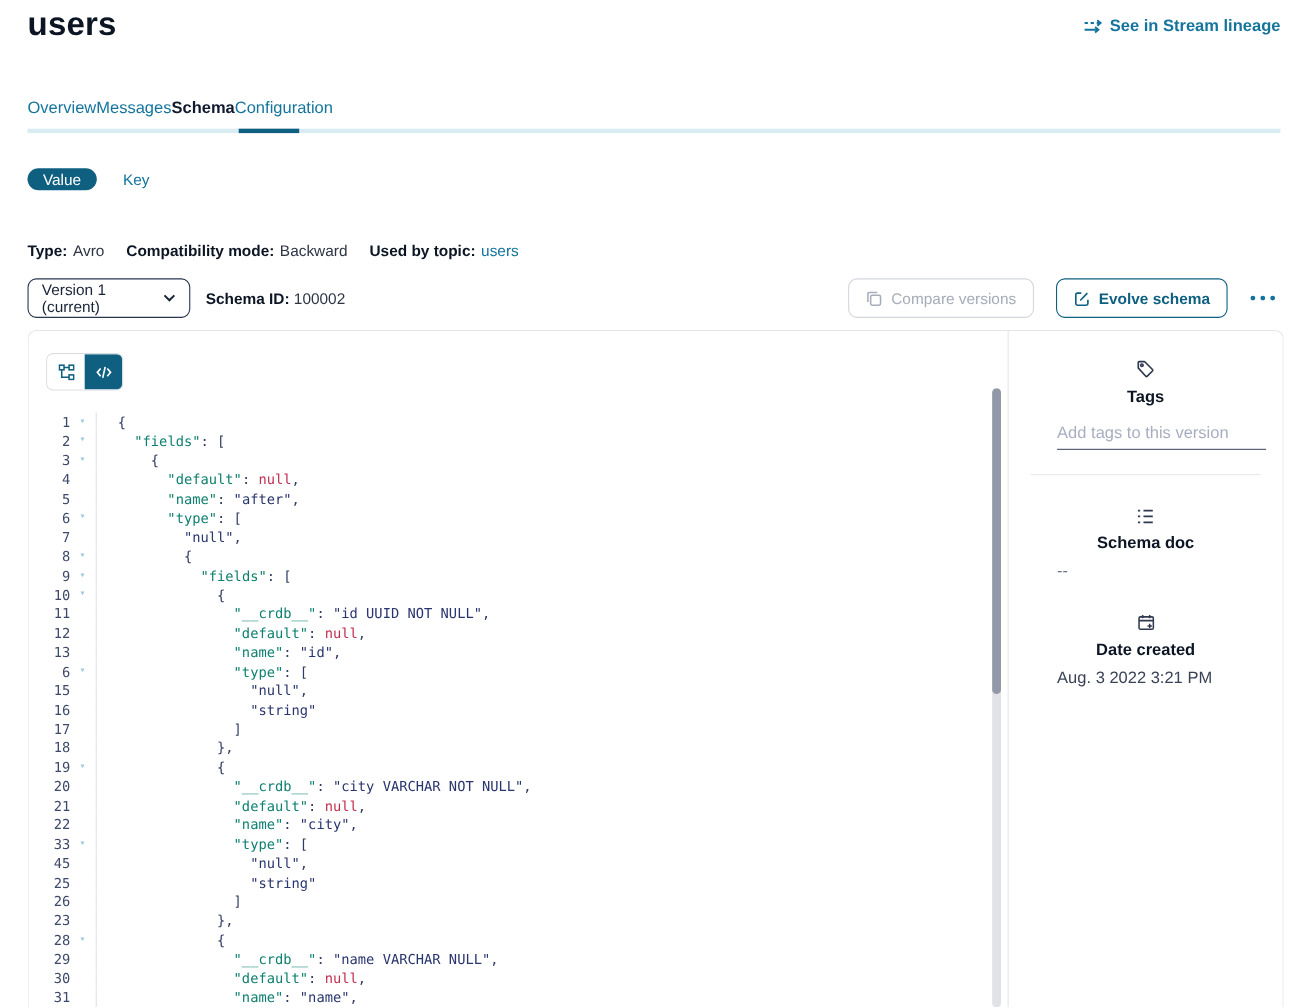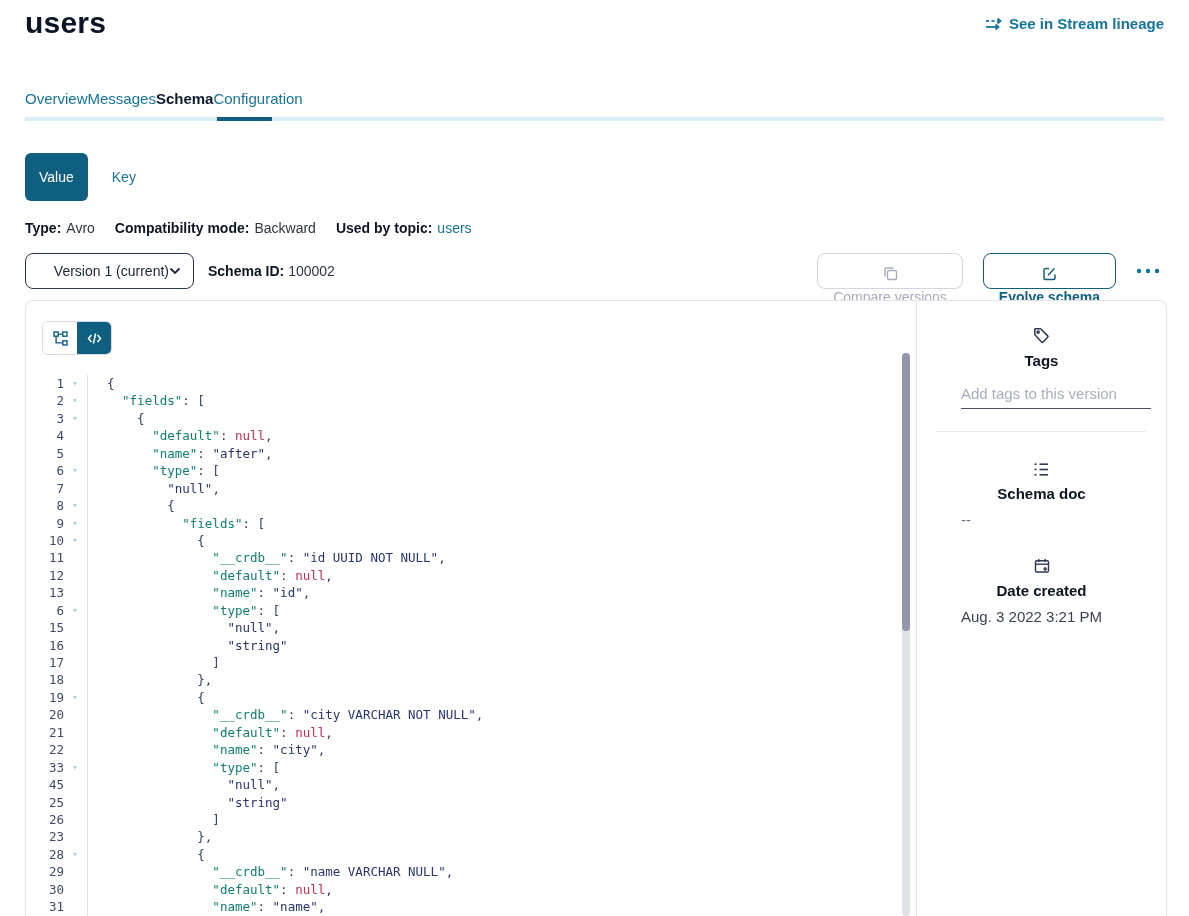--- a/index.html
+++ b/index.html
@@ -13,40 +13,40 @@
 
   
   .tabs{position:absolute;left:25px;top:90px;display:flex;font-size:15px;}
   .tab{color:#14749c;cursor:pointer;padding-bottom:10px;}
   .tab.active{color:#0f1a2e;font-weight:600;}
   .tab-underline{position:absolute;left:25px;right:25px;top:117px;height:4px;background:#d9ecf4;}
   .tab-underline .seg{position:absolute;left:192px;width:55px;height:4px;background:#0e5f80;}
 
   
   .vk{position:absolute;left:25px;top:153px;display:flex;align-items:center;}
-  .vk .value-btn{height:48px;padding:0 14px;background:#0e5f80;color:#fff;border:none;border-radius:6px;
+  .vk .value-btn{height:20px;padding:0 14px;background:#0e5f80;color:#fff;border:none;border-radius:16px;
                  font-size:14px;font-family:inherit;cursor:pointer;}
   .vk .key-btn{margin-left:24px;background:none;border:none;color:#14749c;font-size:14px;
                font-family:inherit;cursor:pointer;padding:0;}
 
   
   .meta{position:absolute;left:25px;top:220px;font-size:14px;display:flex;gap:20px;}
   .meta b{color:#0c1524;font-weight:700;}
   .meta .pair{display:flex;gap:5px;}
   .meta .link{color:#14749c;cursor:pointer;}
 
   
   .controls{position:absolute;left:25px;right:25px;top:253px;height:36px;display:flex;align-items:center;}
-  .select{width:169px;height:36px;border:1px solid #2a3550;border-radius:8px;display:flex;align-items:center;
+  .select{width:148px;height:36px;border:1px solid #2a3550;border-radius:8px;display:flex;align-items:center;
           justify-content:flex-end;padding:0 12px;font-size:14px;color:#1a2438;cursor:pointer;box-sizing:border-box;background:#fff;}
   .schema-id{margin-left:14px;font-size:14px;}
   .schema-id b{color:#0c1524;}
   .spacer{flex:1;}
-  .btn{height:36px;display:flex;align-items:center;gap:8px;padding:12px 15px;border-radius:8px;
-       background:#fff;font-size:14px;font-family:inherit;cursor:pointer;box-sizing:border-box;flex-direction:column;}
+  .btn{height:36px;display:flex;align-items:center;gap:8px;padding:0 15px;border-radius:8px;
+       background:#fff;font-size:14px;font-family:inherit;cursor:pointer;box-sizing:border-box;}
   .btn.disabled{border:1px solid #d4d7de;color:#a6acb8;cursor:default;}
   .btn.primary{border:1px solid #0e5f80;color:#0e5f80;font-weight:600;margin-left:20px;}
   .more{margin-left:16px;background:none;border:none;cursor:pointer;padding:4px;display:flex;}
 
   
   .panel{position:absolute;left:25px;top:300px;width:1142px;height:616px;border:1px solid #e3e5ea;
          border-radius:8px 8px 0 0;border-bottom:none;box-sizing:border-box;background:#fff;}
   .view-toggle{position:absolute;left:16px;top:20px;display:flex;border-radius:6px;overflow:hidden;
                border:1px solid #d8dce2;height:32px;}
   .view-toggle .seg{width:34px;height:32px;display:flex;align-items:center;justify-content:center;

